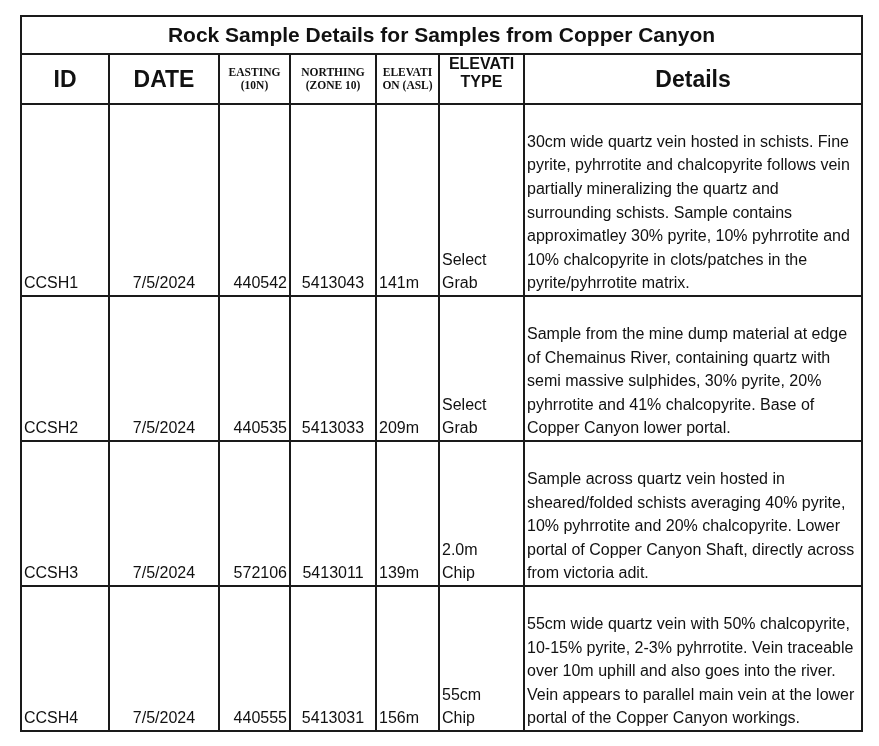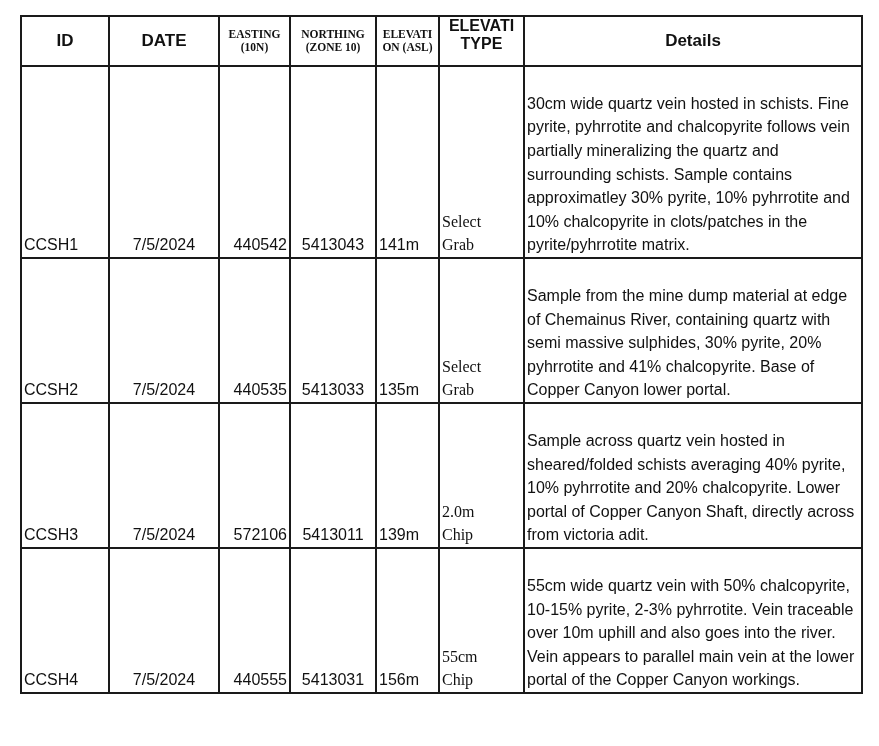--- a/index.html
+++ b/index.html
@@ -4,43 +4,46 @@
 <style>
   html, body { margin: 0; padding: 0; background: #ffffff; }
   body { width: 879px; height: 746px; position: relative; font-family: "Liberation Sans", sans-serif; color: #111; }
   table.rs {
     position: absolute; left: 20px; top: 15px;
     width: 841px; border-collapse: collapse; table-layout: fixed;
   }
   table.rs td, table.rs th { border: 2px solid #1a1a1a; padding: 0 2px; }
   .title-cell { height: 36px; text-align: center; font-weight: bold; font-size: 21px; }
   .hdr th { height: 48px; font-weight: bold; text-align: center; vertical-align: middle; line-height: 1.15; }
-  .hdr .big { font-size: 17px; }
+  .hdr .big { font-size: 23px; }
   .hdr .small { font-size: 11.5px; font-family: Liberation Serif, serif; }
   .hdr .mid { font-size: 16px; }
   td.cell { font-size: 16px; vertical-align: bottom; line-height: 23.6px; white-space: nowrap; }
   td.right { text-align: center; }
   td.center { text-align: right; }
   td.details { white-space: normal; line-height: 23.6px; padding: 0 3px; font-size: 16px; vertical-align: bottom; margin-top: 41px; }
-  td.type { white-space: normal; font-family: Liberation Serif, serif; }
+  td.type { white-space: normal; }
 </style>
 </head>
 <body>
 
 <table class="rs">
   <colgroup>
     <col style="width:88px">
       <col style="width:110px">
       <col style="width:71px">
       <col style="width:86px">
       <col style="width:63px">
       <col style="width:85px">
       <col style="width:338px">
   </colgroup>
   <tbody>
+      <tr>
+    <td colspan="7" class="title-cell">Rock Sample Details for Samples from Copper Canyon</td>
+  </tr>
   <tr class="hdr">
     <th class="big">ID</th>
     <th class="big">DATE</th>
     <th class="small"><span>EASTING</span><br><span>(10N)</span></th>
     <th class="small"><span>NORTHING</span><br><span>(ZONE 10)</span></th>
     <th class="small"><span>ELEVATI</span><br><span>ON (ASL)</span></th>
     <th class="mid" style="vertical-align:top"><span>ELEVATI</span><br><span>TYPE</span></th>
     <th class="big">Details</th>
   </tr>
 
@@ -51,21 +54,21 @@
     <td class="cell right">5413043</td>
     <td class="cell">141m</td>
     <td class="cell type"><span>Select</span><br><span>Grab</span></td>
     <td class="details">30cm wide quartz vein hosted in schists. Fine pyrite, pyhrrotite and chalcopyrite follows vein partially mineralizing the quartz and surrounding schists. Sample contains approximatley 30% pyrite, 10% pyhrrotite and 10% chalcopyrite in clots/patches in the pyrite/pyhrrotite matrix.</td>
   </tr>
   <tr style="height:145px">
     <td class="cell">CCSH2</td>
     <td class="cell right">7/5/2024</td>
     <td class="cell center">440535</td>
     <td class="cell right">5413033</td>
-    <td class="cell">135m</td>
+    <td class="cell">209m</td>
     <td class="cell type"><span>Select</span><br><span>Grab</span></td>
     <td class="details">Sample from the mine dump material at edge of Chemainus River, containing quartz with semi massive sulphides, 30% pyrite, 20% pyhrrotite and 41% chalcopyrite. Base of Copper Canyon lower portal.</td>
   </tr>
   <tr style="height:145px">
     <td class="cell">CCSH3</td>
     <td class="cell right">7/5/2024</td>
     <td class="cell center">572106</td>
     <td class="cell right">5413011</td>
     <td class="cell">139m</td>
     <td class="cell type"><span>2.0m</span><br><span>Chip</span></td>

